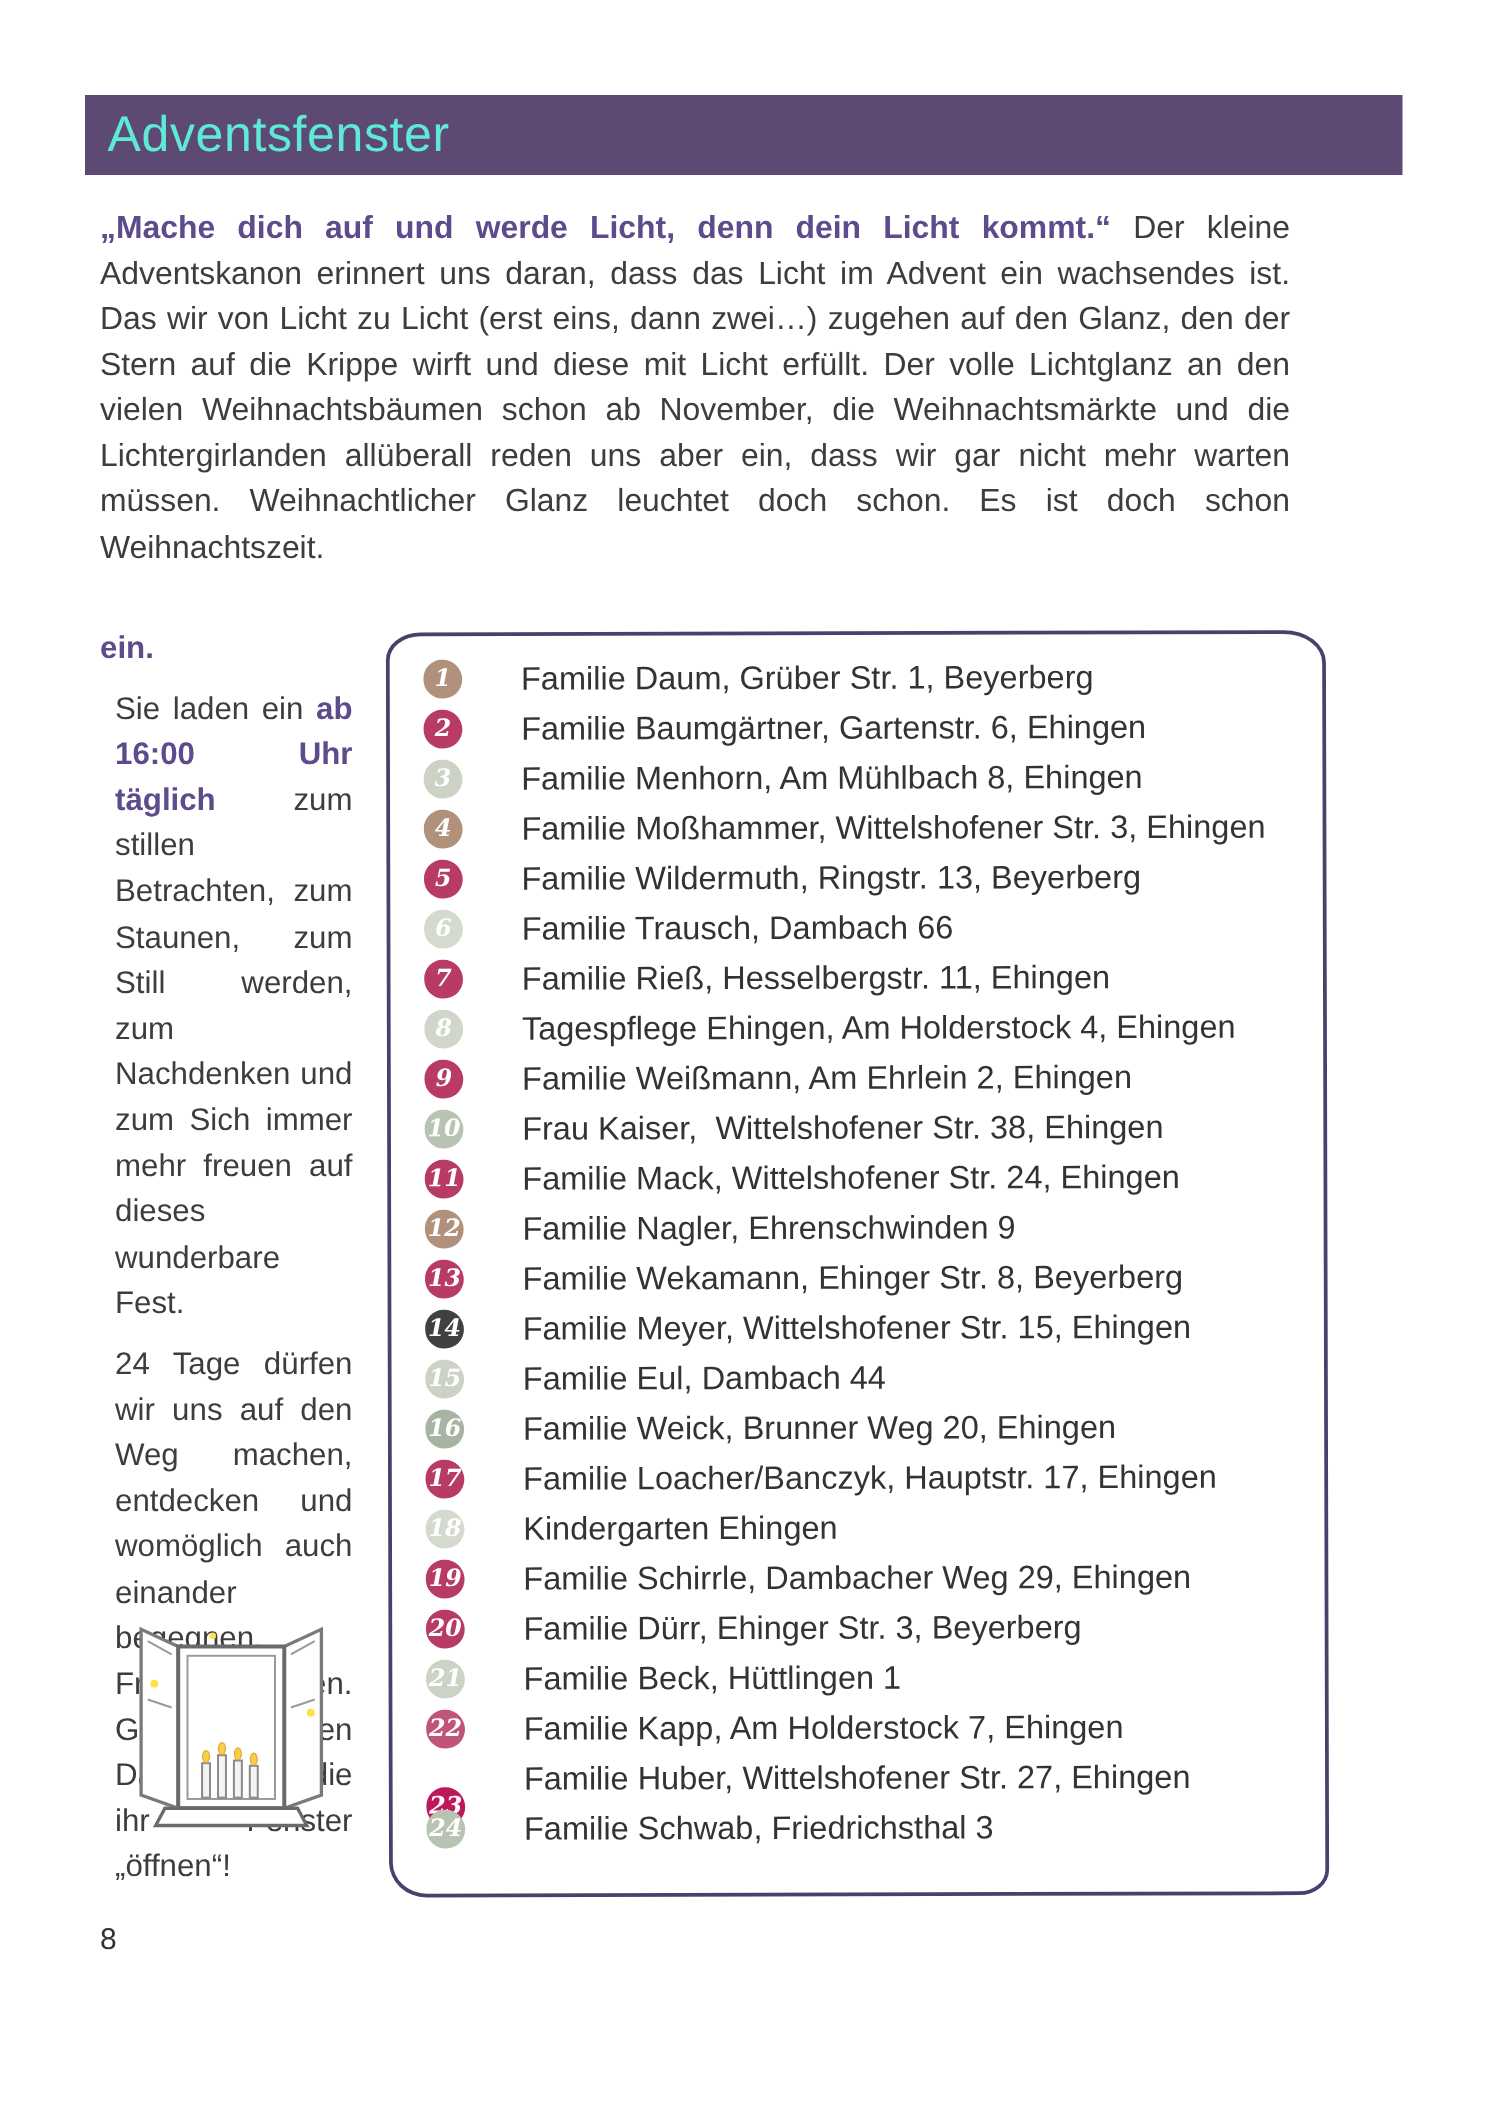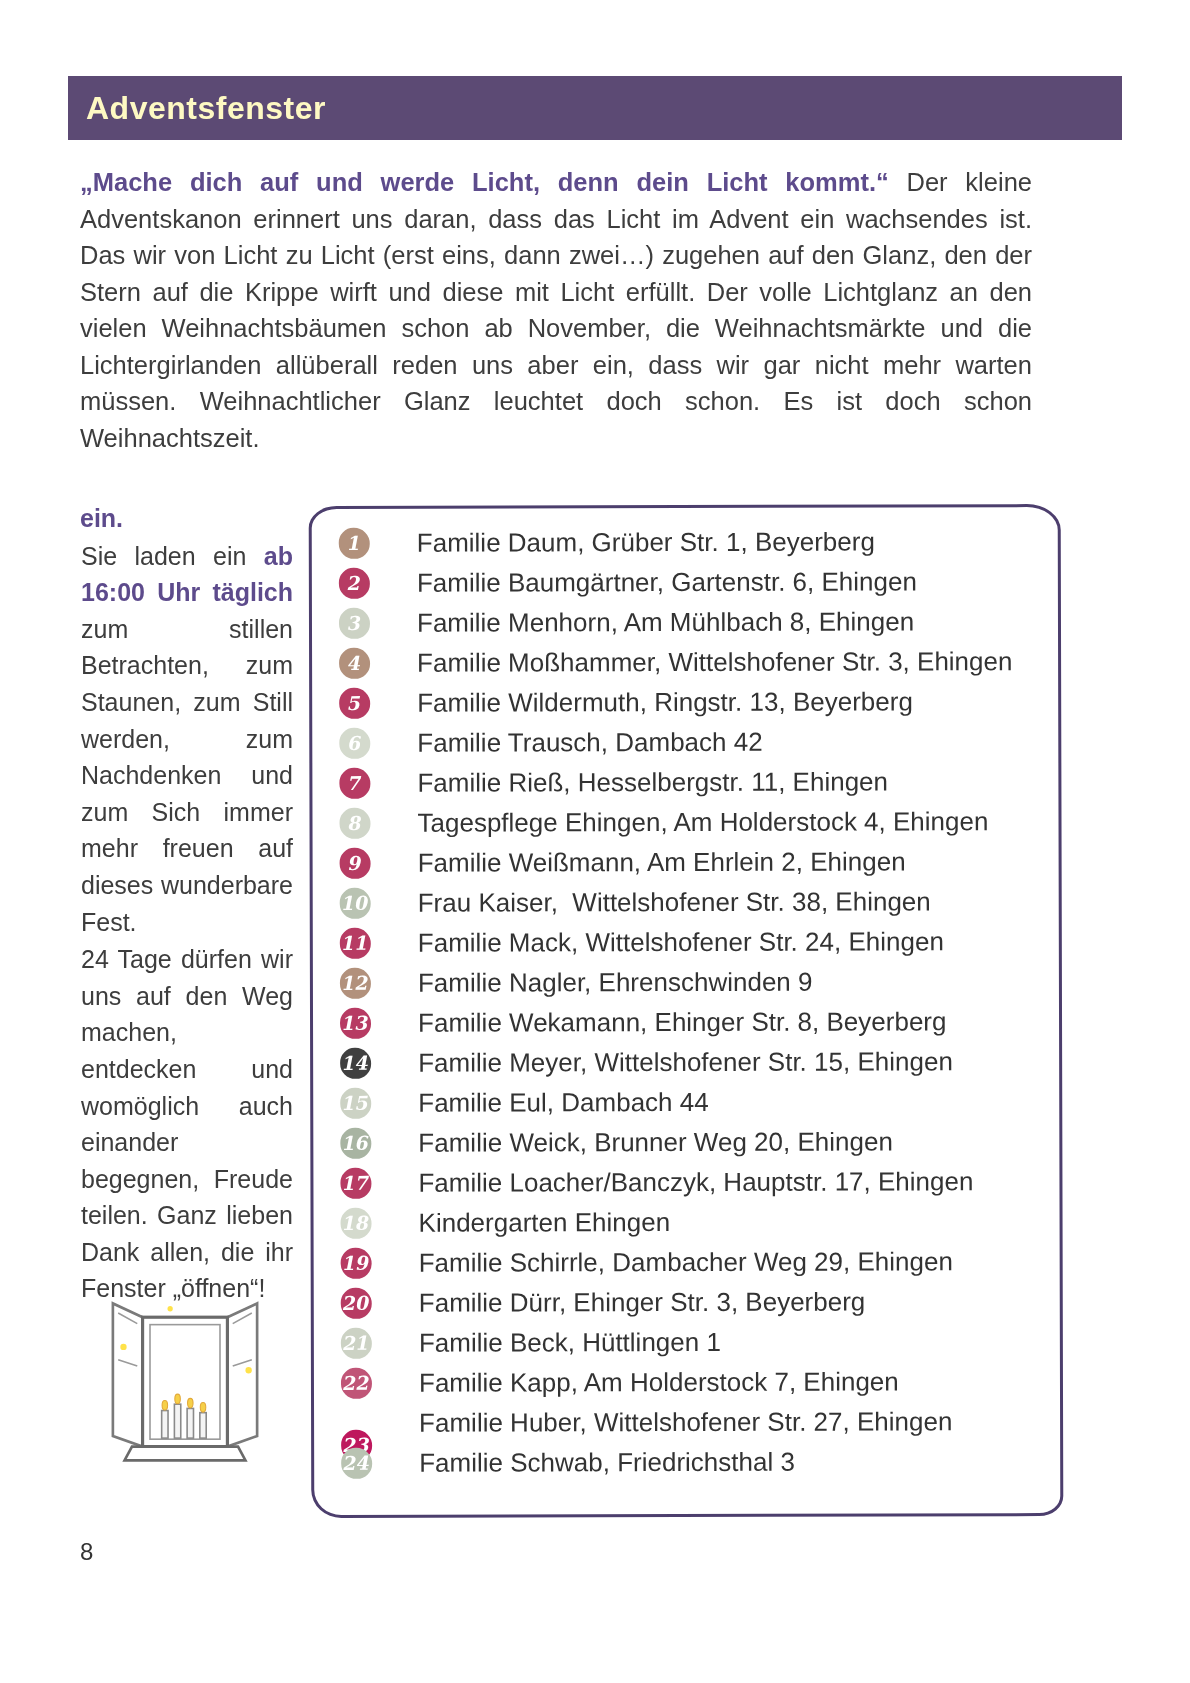--- a/index.html
+++ b/index.html
@@ -6,34 +6,34 @@
   .page{
     position:relative;width:1190px;height:1683px;background:#ffffff;
     font-family:"Liberation Sans",sans-serif;color:#3d3d3d;overflow:hidden;
   }
   
   .header-bar{
     position:absolute;left:68px;top:76px;width:1054px;height:64px;
     background:#5c4a74;display:flex;align-items:center;box-sizing:border-box;
     padding-left:18px;
   }
-  .header-bar .title{color:#fef9c3;font-size:32px;font-weight:bold;letter-spacing:0.5px;}
+  .header-bar .title{color:#5eead4;font-size:40px;font-weight:normal;letter-spacing:0.5px;}
   
   .text-flow{position:absolute;left:80px;top:164px;width:952px;}
   .intro{font-size:25.5px;line-height:36.5px;text-align:justify;margin:0;hyphens:auto;}
   .accent{color:var(--accent,#5d4b8c);}
   .bold{font-weight:bold;}
   .call{font-size:26px;line-height:36.5px;white-space:nowrap;margin:0;}
   
   .side-col{
     position:absolute;left:80px;top:500px;width:214px;
     font-size:25px;line-height:36.6px;text-align:justify;hyphens:auto;
   }
   .side-col .ein-line{margin:0 0 0 0;}
-  .side-p{margin:1px;}
+  .side-p{margin:12px;}
   
   .list-box{
     position:absolute;left:310px;top:505px;width:752px;height:1012px;
     border:3.5px solid #4c3e6d;box-sizing:border-box;
     border-radius:28px 34px 24px 30px / 22px 26px 20px 28px;
     transform:rotate(-0.15deg);
     padding:14px 0 0 0;
   }
   .list-items{position:relative;}
   .list-row{
@@ -117,21 +117,21 @@
         <div class="list-row">
           <span class="badge" style="background: rgb(178, 145, 124);">4</span>
           <span class="entry">Familie Moßhammer, Wittelshofener Str. 3, Ehingen</span>
         </div>
         <div class="list-row">
           <span class="badge" style="background: rgb(183, 59, 99);">5</span>
           <span class="entry">Familie Wildermuth, Ringstr. 13, Beyerberg</span>
         </div>
         <div class="list-row">
           <span class="badge" style="background: rgb(212, 218, 205);">6</span>
-          <span class="entry">Familie Trausch, Dambach 42</span>
+          <span class="entry">Familie Trausch, Dambach 66</span>
         </div>
         <div class="list-row">
           <span class="badge" style="background: rgb(183, 59, 99);">7</span>
           <span class="entry">Familie Rieß, Hesselbergstr. 11, Ehingen</span>
         </div>
         <div class="list-row">
           <span class="badge" style="background: rgb(208, 214, 201);">8</span>
           <span class="entry">Tagespflege Ehingen, Am Holderstock 4, Ehingen</span>
         </div>
         <div class="list-row">

